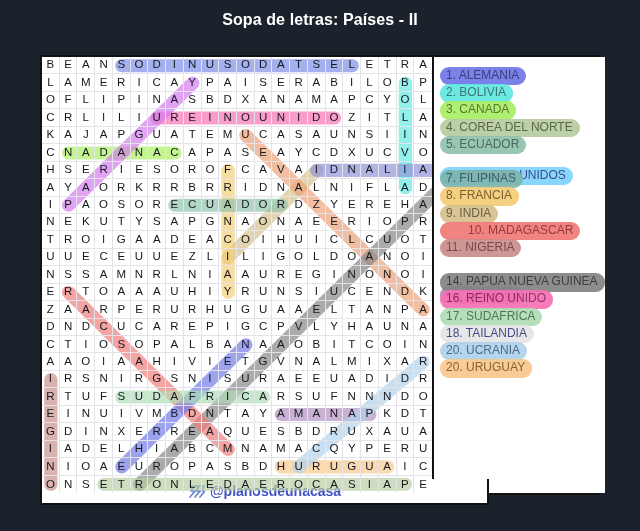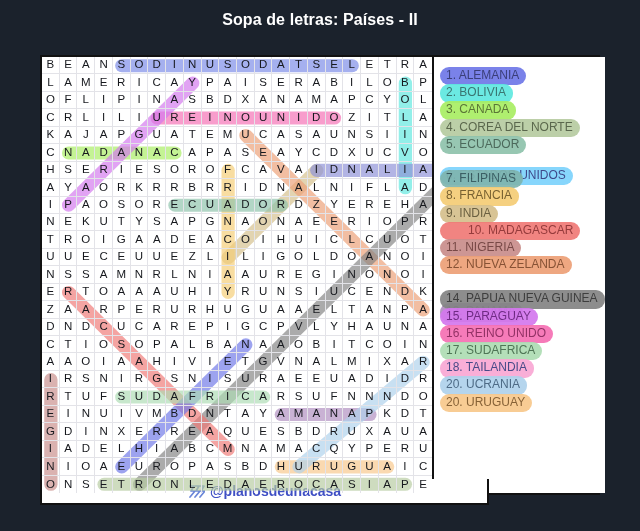--- a/index.html
+++ b/index.html
@@ -700,27 +700,25 @@
       <div class="word-row"><span class="word-item" style="background: rgb(95, 232, 224); color: rgb(42, 107, 103); opacity: 0.92;">2. BOLIVIA</span></div>
       <div class="word-row"><span class="word-item" style="background: rgb(169, 238, 99); color: rgb(77, 107, 38); opacity: 0.92;">3. CANADA</span></div>
       <div class="word-row"><span class="word-item" style="background: rgb(183, 204, 161); color: rgb(77, 91, 62); opacity: 0.92;">4. COREA DEL NORTE</span></div>
       <div class="word-row"><span class="word-item" style="background: rgb(143, 195, 172); color: rgb(61, 93, 78); opacity: 0.92;">5. ECUADOR</span></div>
       <div class="word-row"><span class="word-item" style="background: #7dd3fc; color: rgb(47, 58, 128); opacity: 0.92; margin-top: 16px;">6. ESTADOS UNIDOS</span></div>
       <div class="word-row"><span class="word-item" style="background: rgb(127, 181, 174); color: rgb(54, 88, 90); opacity: 0.92;">7. FILIPINAS</span></div>
       <div class="word-row"><span class="word-item" style="background: rgb(245, 205, 118); color: rgb(109, 84, 32); opacity: 0.92;">8. FRANCIA</span></div>
       <div class="word-row"><span class="word-item" style="background: rgb(213, 192, 141); color: rgb(94, 82, 48); opacity: 0.92;">9. INDIA</span></div>
       <div class="word-row"><span class="word-item" style="background: rgb(240, 122, 119); color: rgb(141, 43, 44); opacity: 0.92; padding-left: 28px;">10. MADAGASCAR</span></div>
       <div class="word-row"><span class="word-item" style="background: rgb(201, 142, 139); color: rgb(109, 58, 56); opacity: 0.92;">11. NIGERIA</span></div>
-      <div class="word-row"><span class="word-item" style="background: rgb(237, 160, 119); color: rgb(125, 68, 36); opacity: 0.92;">12. NUEVA ZELANDA</span></div>
       <div class="word-row"><span class="word-item" style="background: rgb(176, 142, 192); color: rgb(81, 48, 101); opacity: 0.92; margin-top: 32px;">13. PANAMA</span></div>
       <div class="word-row"><span class="word-item" style="background: rgb(132, 132, 132); color: rgb(46, 46, 46); opacity: 0.92;">14. PAPUA NUEVA GUINEA</span></div>
-      <div class="word-row"><span class="word-item" style="background: rgb(212, 120, 238); color: rgb(107, 36, 128); opacity: 0.92;">15. PARAGUAY</span></div>
       <div class="word-row"><span class="word-item" style="background: rgb(246, 112, 180); color: rgb(138, 33, 89); opacity: 0.92;">16. REINO UNIDO</span></div>
       <div class="word-row"><span class="word-item" style="background: rgb(174, 221, 180); color: rgb(65, 107, 72); opacity: 0.92;">17. SUDAFRICA</span></div>
-      <div class="word-row"><span class="word-item" style="background: #f9a8d4; color: rgb(56, 59, 126); opacity: 0.92;">18. TAILANDIA</span></div>
+      <div class="word-row"><span class="word-item" style="background: #e5e5e5; color: rgb(56, 59, 126); opacity: 0.92;">18. TAILANDIA</span></div>
       <div class="word-row"><span class="word-item" style="background: rgb(175, 210, 236); color: rgb(63, 95, 124); opacity: 0.92;">20. UCRANIA</span></div>
       <div class="word-row"><span class="word-item" style="background: rgb(248, 200, 140); color: rgb(125, 85, 38); opacity: 0.92;">20. URUGUAY</span></div>
     </div>
 
 </div>
 
 <div id="footer-bar">
   <svg id="wave-icon" width="17" height="15" viewBox="0 0 17 15">
     <path d="M2 2 L6 2 L3 7 L7 7 L2 13" stroke="#6a86d8" stroke-width="1.7" fill="none" stroke-linecap="round" stroke-linejoin="round"></path>
     <path d="M7 2 L11 2 L8 7 L12 7 L7 13" stroke="#6a86d8" stroke-width="1.7" fill="none" stroke-linecap="round" stroke-linejoin="round"></path>

